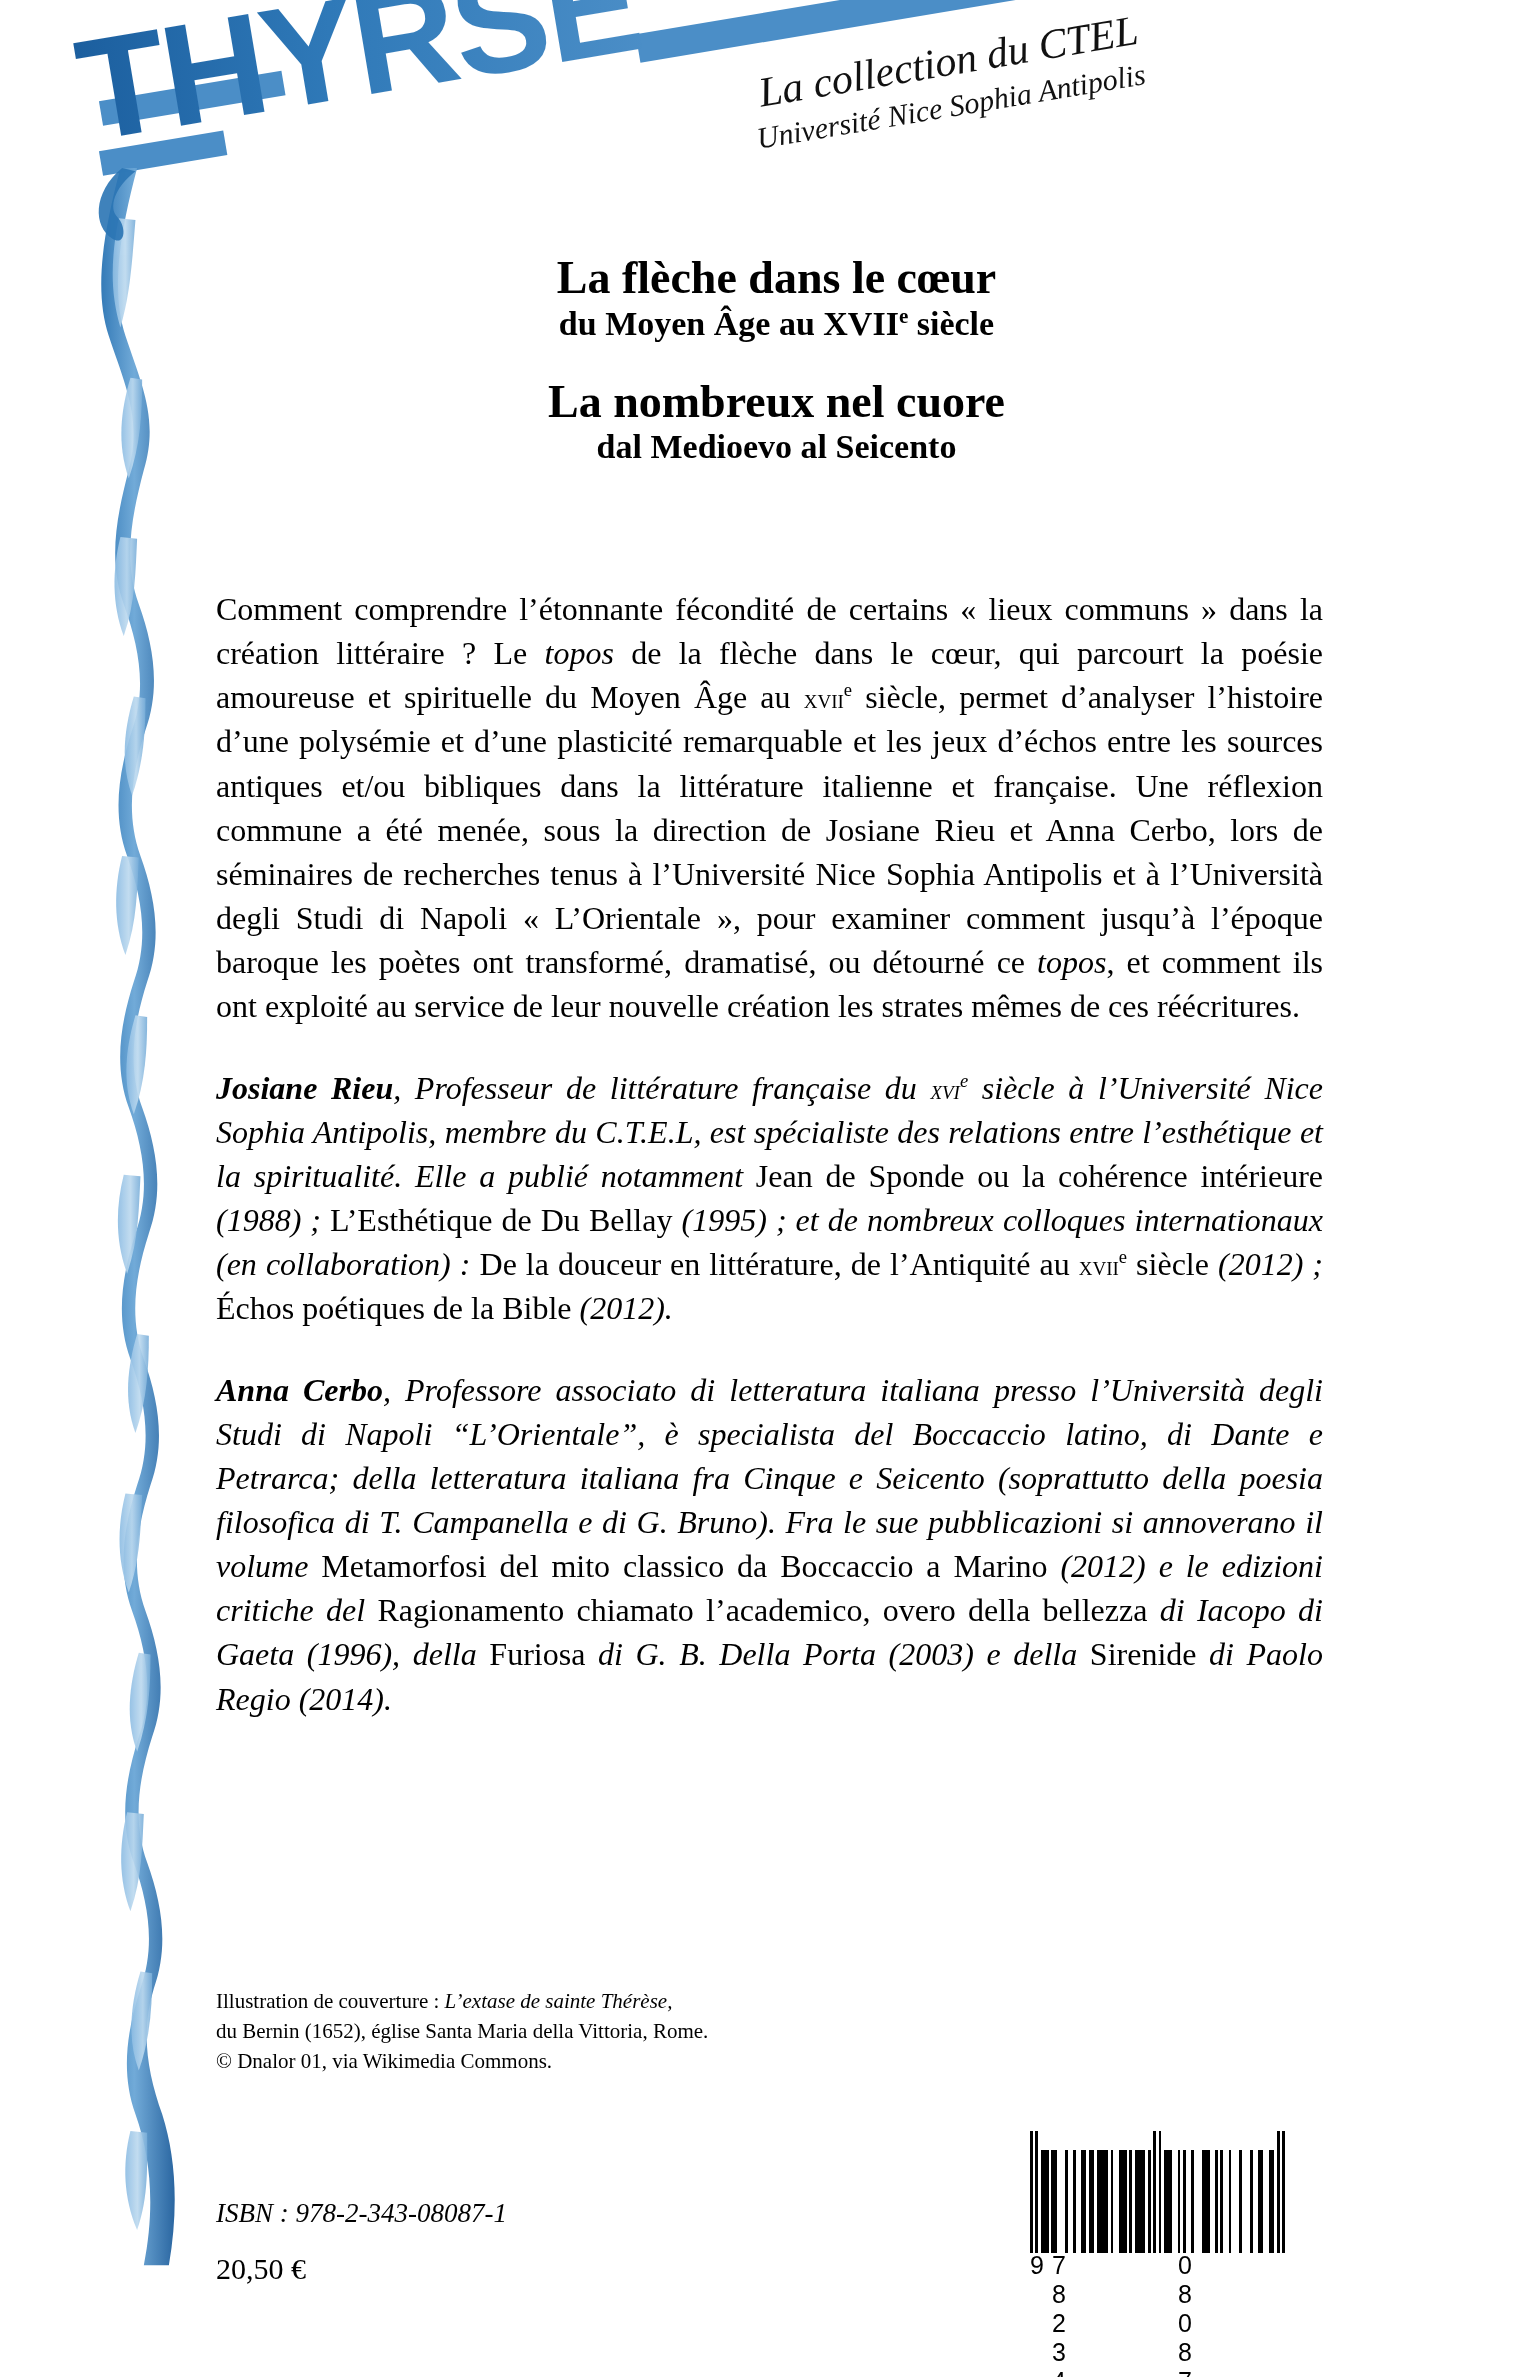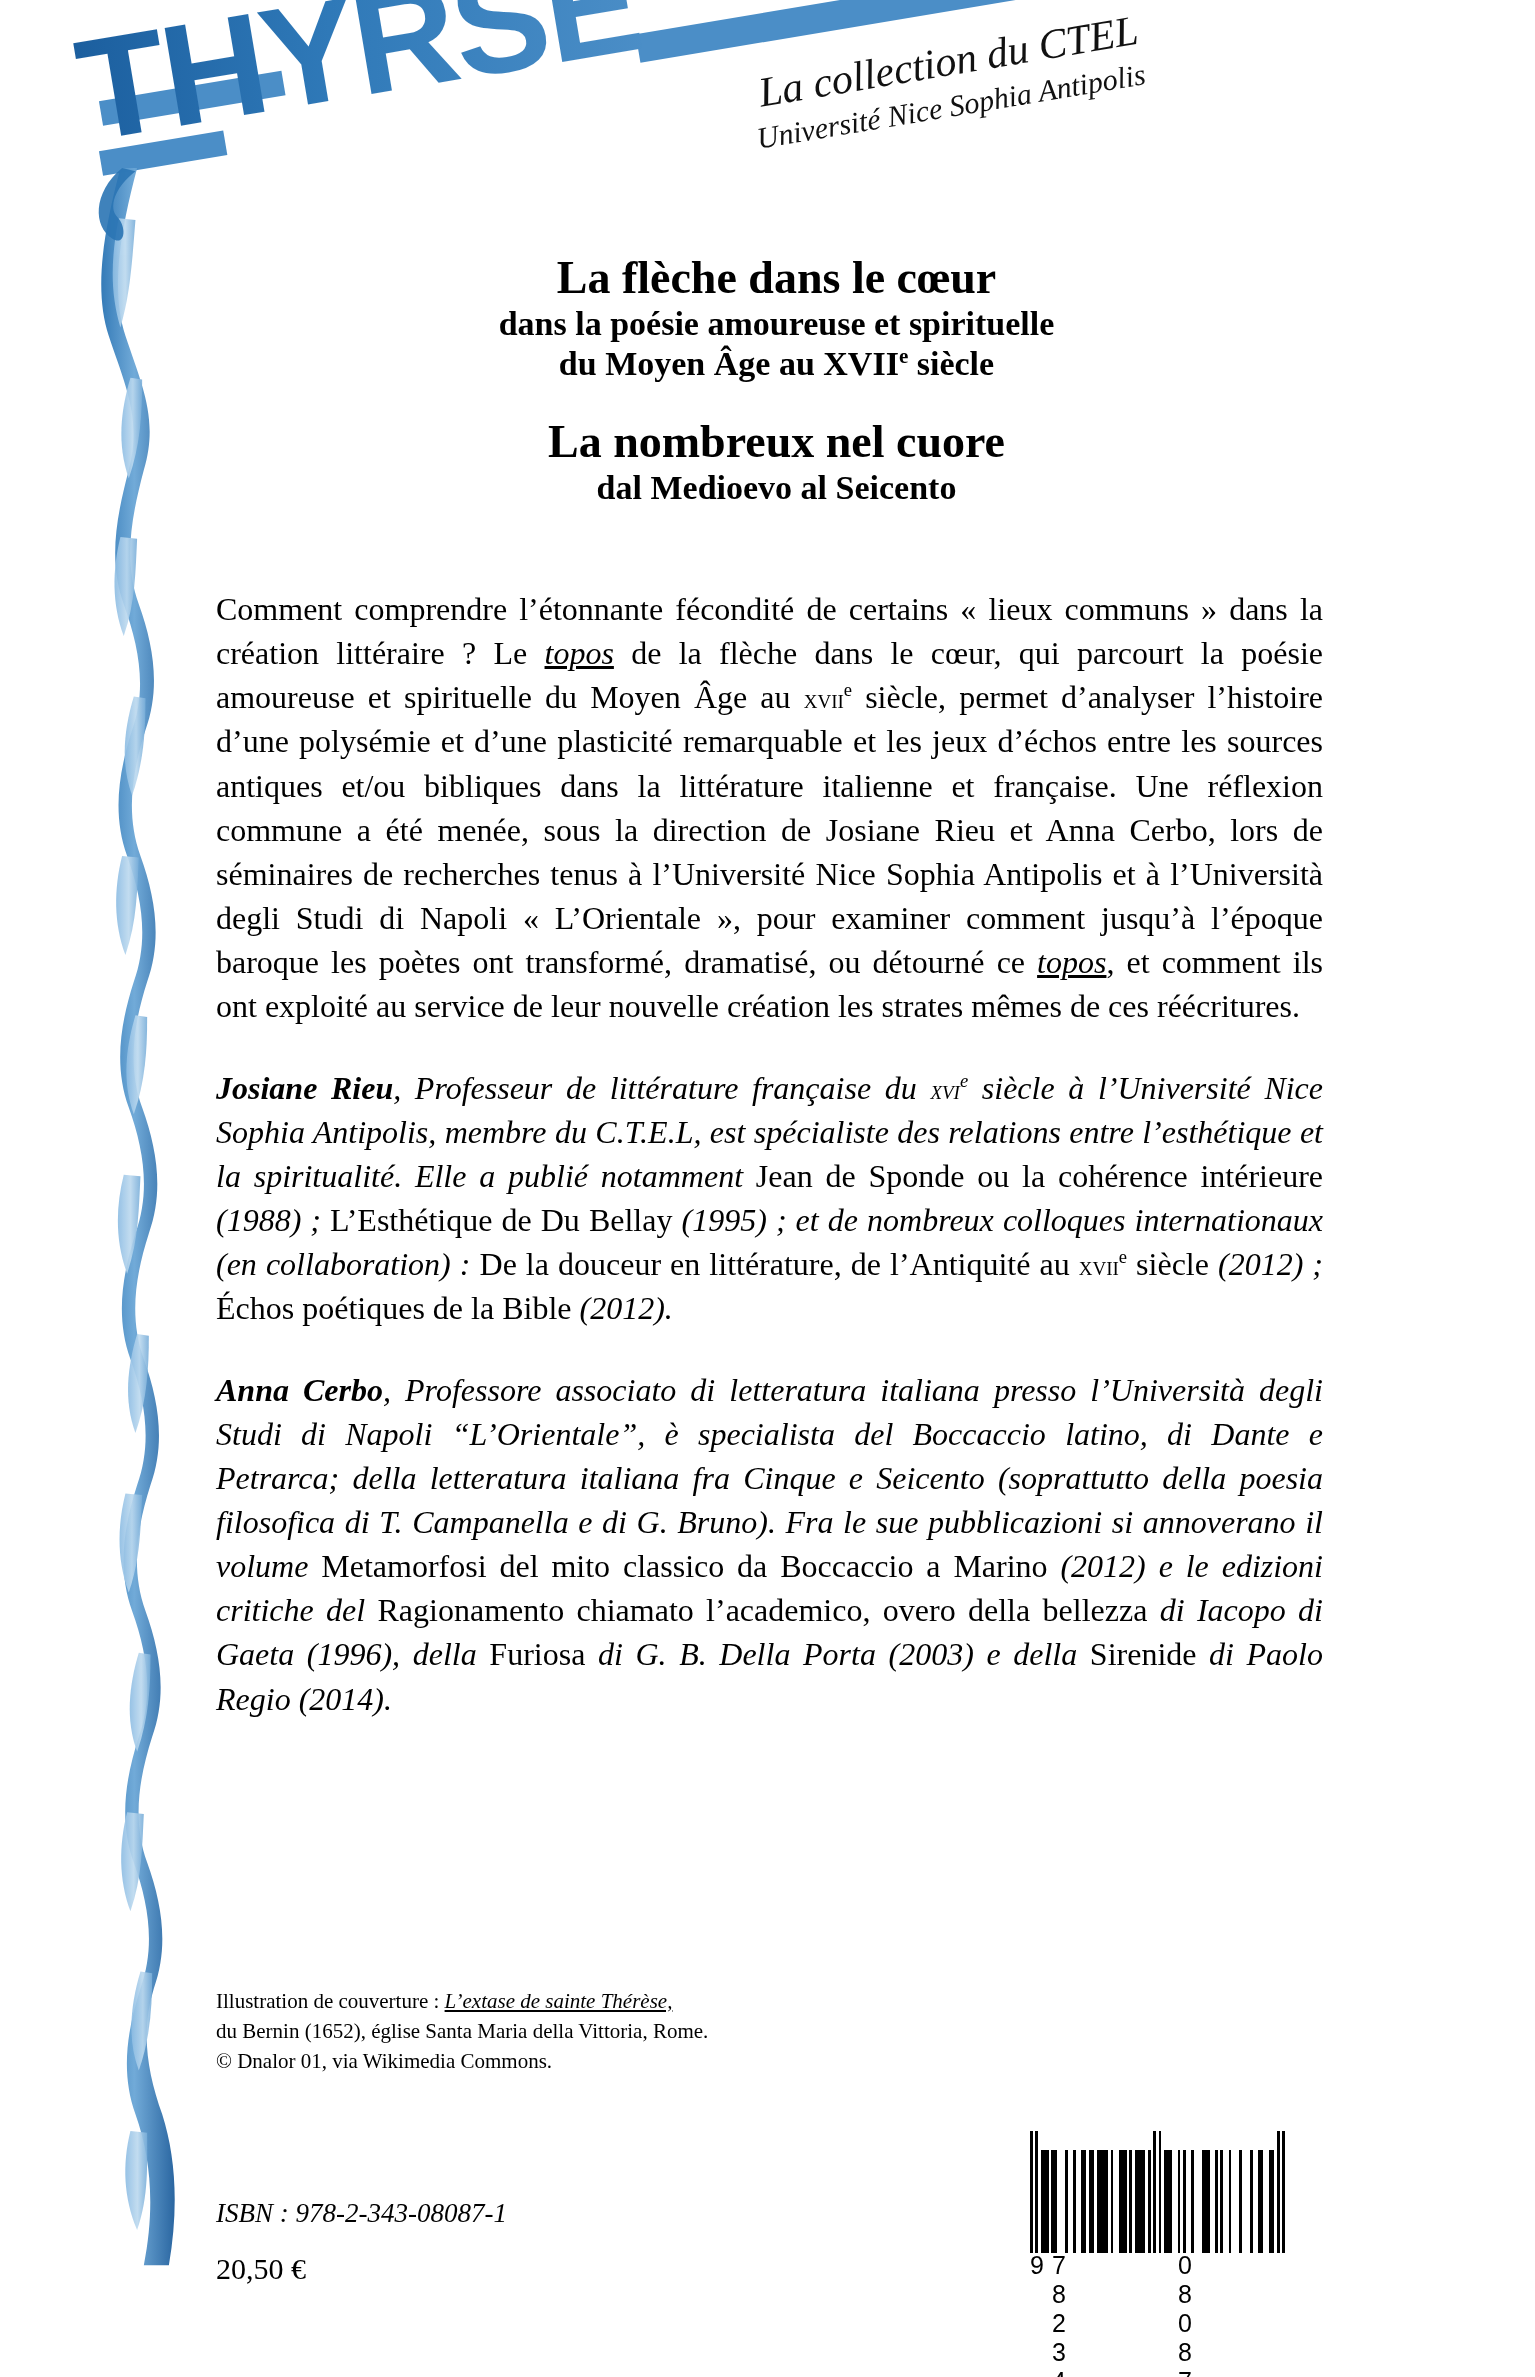--- a/index.html
+++ b/index.html
@@ -136,21 +136,21 @@
     top: 587px;
     width: 1107px;
   }
   .para {
     margin: 0 0 37px 0;
     text-align: justify;
     font-size: 32px;
     line-height: 1.38;
   }
   .para.italic { font-style: italic; }
-  .it { font-style: italic; text-decoration: underline; }
+  .it { font-style: italic; }
   .rm { font-style: normal; }
   .bi { font-style: italic; font-weight: bold; }
   .sc {
     font-variant: small-caps;
     font-size: 0.84em;
   }
   .sc-sup { font-size: 0.58em; vertical-align: super; }
 
   
   #credits-block {
@@ -264,21 +264,20 @@
     <path d="M42,1960 C32,2000 32,2040 46,2078 C60,2038 60,2000 62,1962 Z"></path>
     <path d="M58,2150 C46,2190 42,2230 56,2268 C70,2228 72,2190 72,2152 Z"></path>
     <path d="M46,2340 C36,2380 38,2420 54,2458 C68,2418 66,2380 66,2342 Z"></path>
   </g>
 
   <path d="M36,0 C0,30 2,70 24,84 C40,94 42,70 30,58 C20,48 26,24 52,4 Z" fill="#2a74b4" opacity="0.9"></path>
 </svg>
 
 <div id="title-block">
   <div class="title-main">La flèche dans le cœur</div>
-  <div class="title-sub">dans la poésie amoureuse et spirituelle</div>
   <div class="title-sub"><span>du Moyen Âge au XVII</span><span class="sup">e</span><span> siècle</span></div>
 
   <div class="gap-between-titles"></div>
 
   <div class="title-main">La nombreux nel cuore</div>
   <div class="title-sub">dal Medioevo al Seicento</div>
 </div>
 
 <div id="body-block">
 

